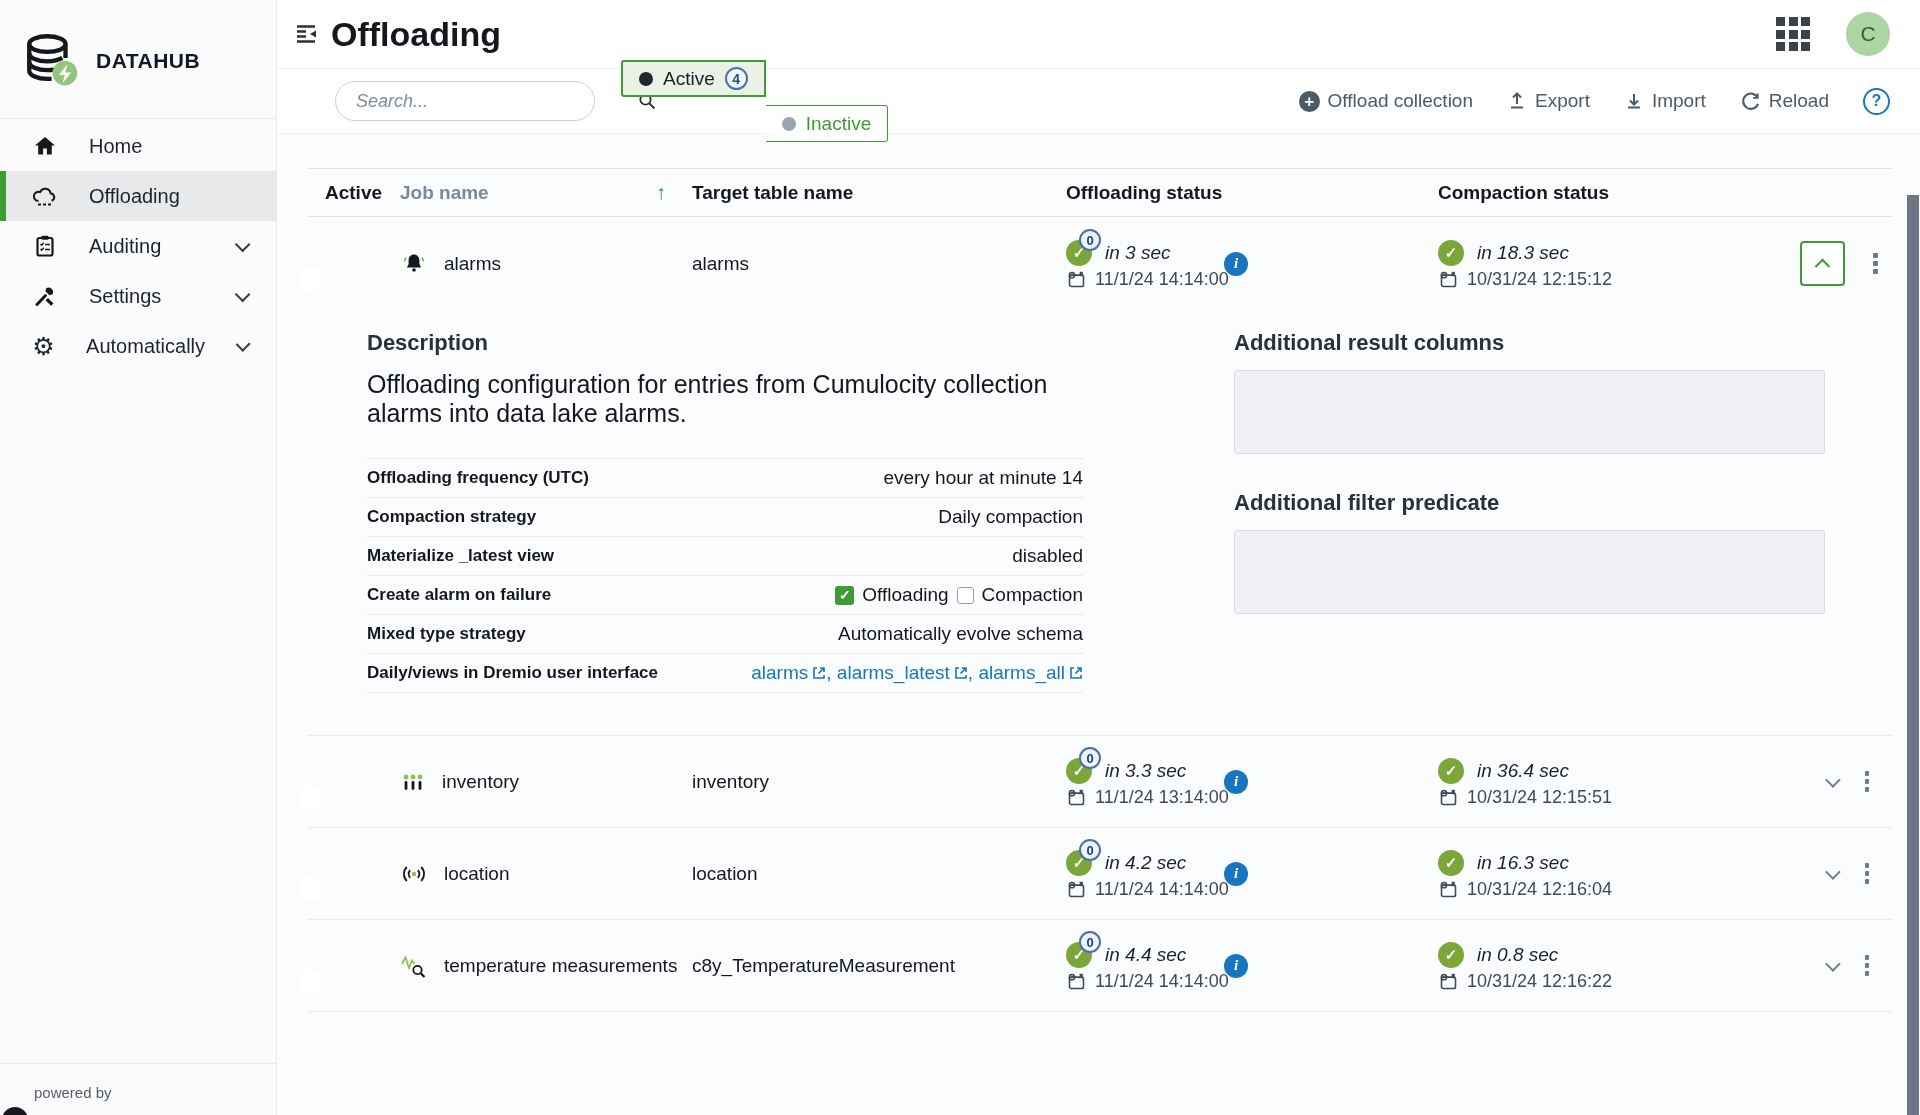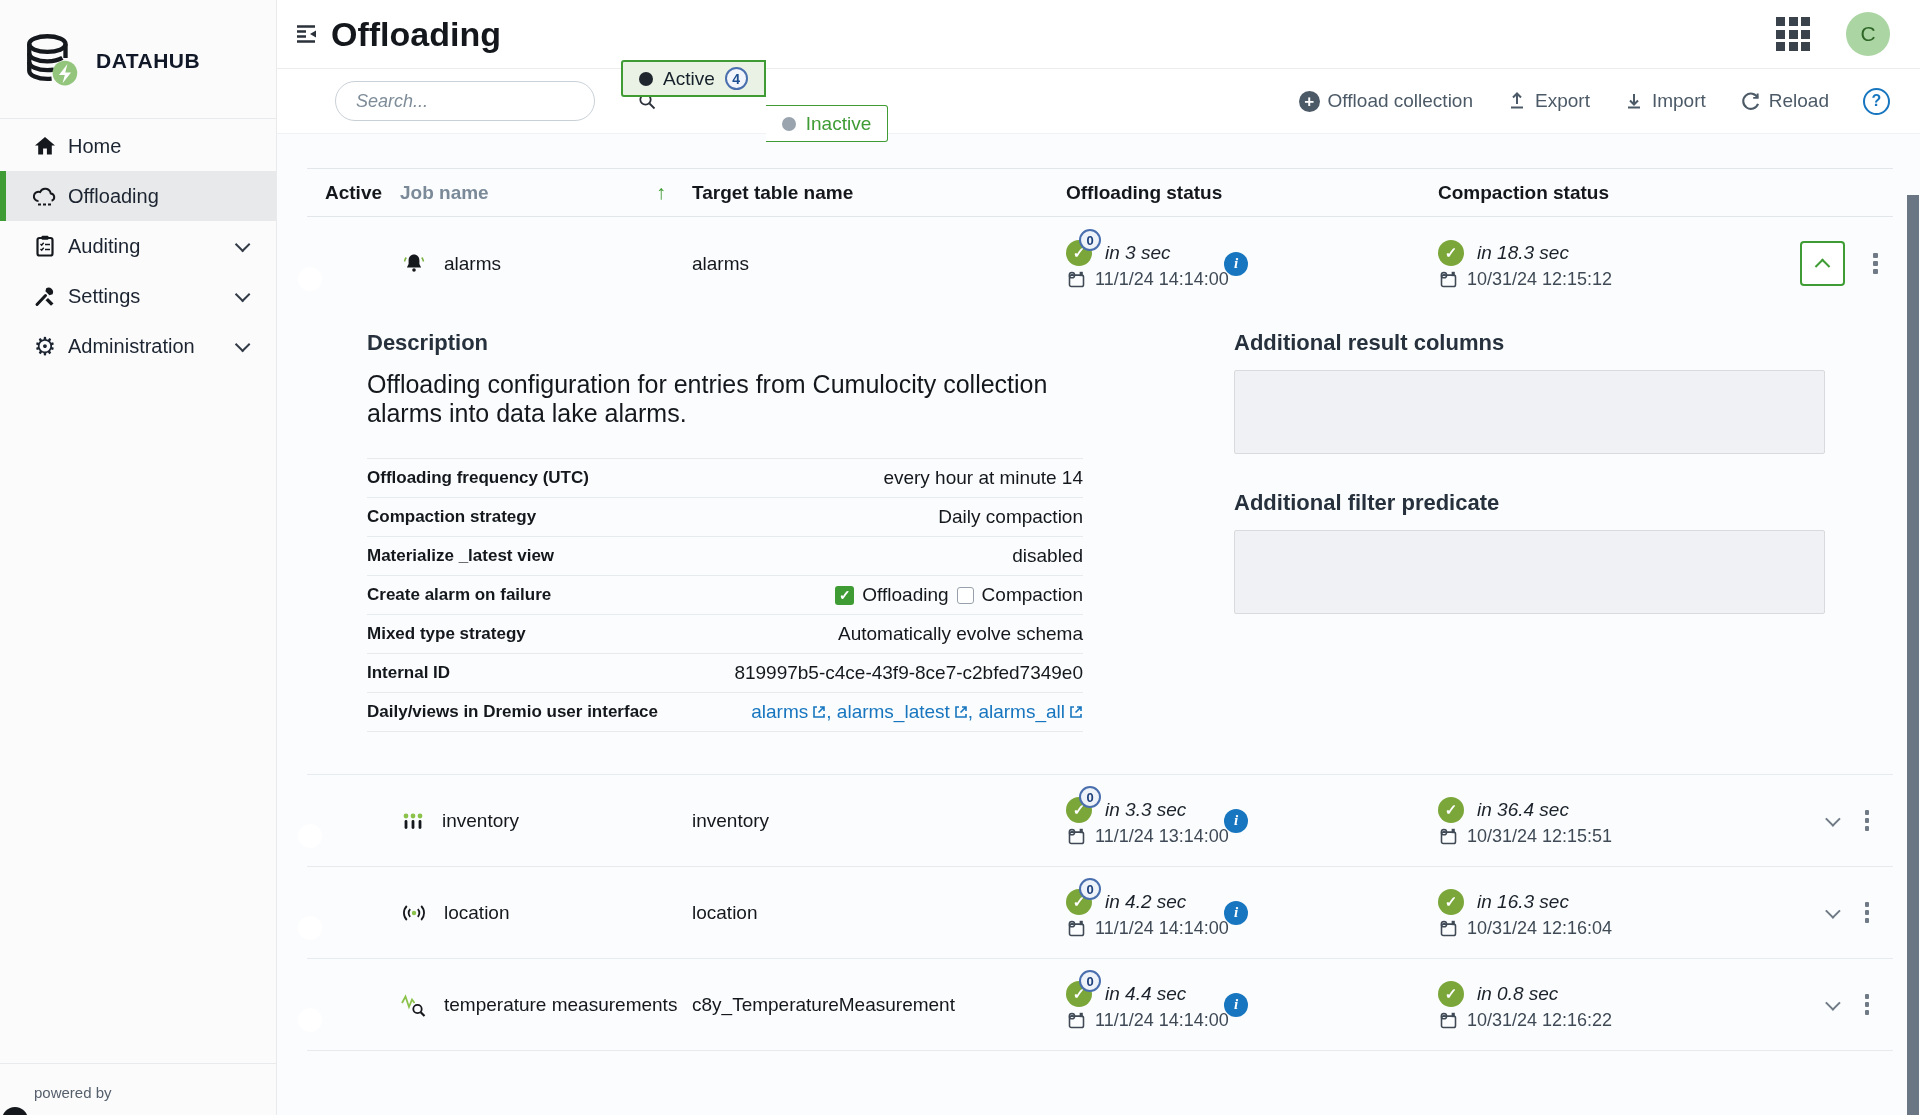--- a/index.html
+++ b/index.html
@@ -9,21 +9,21 @@
   
   .app { display:flex; width:1920px; height:1115px; }
   .sidebar { width:277px; height:100%; background:#fbfbfc; border-right:1px solid #e8eaec;
     display:flex; flex-direction:column; position:relative;text-align:center; }
   .main { flex:1; display:flex; flex-direction:column; position:relative; background:#fbfcfd; }
 
   
   .logo { display:flex; align-items:center; gap:16px; padding:32px 0 28px 22px; }
   .logo-text { font-size:21px; font-weight:bold; letter-spacing:.5px; color:#111827; }
   .nav { border-top:1px solid #e8eaec; padding-top:2px; }
-  .nav-item { display:flex; align-items:center; height:50px; padding-left:32px; gap:10px;
+  .nav-item { display:flex; align-items:center; height:50px; padding-left:32px; gap:31px;
     font-size:20px; color:#1b2430; cursor:pointer; position:relative; }
   .nav-item .nicon { width:26px; display:flex; justify-content:center; color:#1b2430; }
   .nav-item.active { background:#e8e9ea; border-left:6px solid #3f9c35; padding-left:26px; }
   .nav-chevron { margin-left:auto; margin-right:30px; width:11px; height:11px;
     border-right:2px solid #333c46; border-bottom:2px solid #333c46; transform:rotate(45deg) translateY(-3px); }
   .gear-glyph { font-size:25px; line-height:1; }
   .sidebar-bottom { position:absolute; left:0; right:0; bottom:0; height:52px;
     border-top:1px solid #e8eaec; }
   .powered { position:absolute; left:34px; bottom:14px; font-size:15px; color:#555f6b; }
   .cut-logo { position:absolute; left:2px; bottom:-18px; width:26px; height:26px;
@@ -196,21 +196,21 @@
             <path d="M13.2 4.2 a4.6 4.6 0 0 1 6.4 6 l-3.2 1 -4 -4 z" fill="#15181c"></path>
             <path d="M4 20.5 L12.5 11.5" stroke="#15181c" stroke-width="3" stroke-linecap="round"></path>
             <path d="M15 14 l5.5 5.5 -2.5 2.3 -5.5-5.5" fill="#15181c"></path>
           </svg>
         </span>
         <span>Settings</span>
         <span class="nav-chevron"></span>
       </div>
       <div class="nav-item">
         <span class="nicon gear-glyph">⚙</span>
-        <span>Administration</span>
+        <span>Automatically</span>
         <span class="nav-chevron"></span>
       </div>
     </div>
 
     <div class="sidebar-bottom">
       <span class="powered">powered by</span>
       <span class="cut-logo"></span>
     </div>
   </div>
 
@@ -399,24 +399,20 @@
                   <span class="cb-label">Offloading</span>
                   <span class="cb unchecked"></span>
                   <span class="cb-label">Compaction</span>
                 </span>
               </div>
               <div class="field-row">
                 <span class="f-label">Mixed type strategy</span>
                 <span class="f-value">Automatically evolve schema</span>
               </div>
               <div class="field-row">
-                <span class="f-label">Internal ID</span>
-                <span class="f-value">819997b5-c4ce-43f9-8ce7-c2bfed7349e0</span>
-              </div>
-              <div class="field-row">
                 <span class="f-label">Daily/views in Dremio user interface</span>
                 <span class="f-value links">
                   <span class="lnk"><a href="#">
                         <span>alarms</span>
                     <svg width="14" height="14" viewBox="0 0 14 14" fill="none" stroke="#1776bf" stroke-width="1.6">
                           <path d="M5 2 H2 V12 H12 V9 M8 2 h4 v4 M12 2 L6.5 7.5"></path>
                         </svg>
                       </a></span><span class="lnk"><a href="#">
                         <span>alarms_latest</span>
                     <svg width="14" height="14" viewBox="0 0 14 14" fill="none" stroke="#1776bf" stroke-width="1.6">

